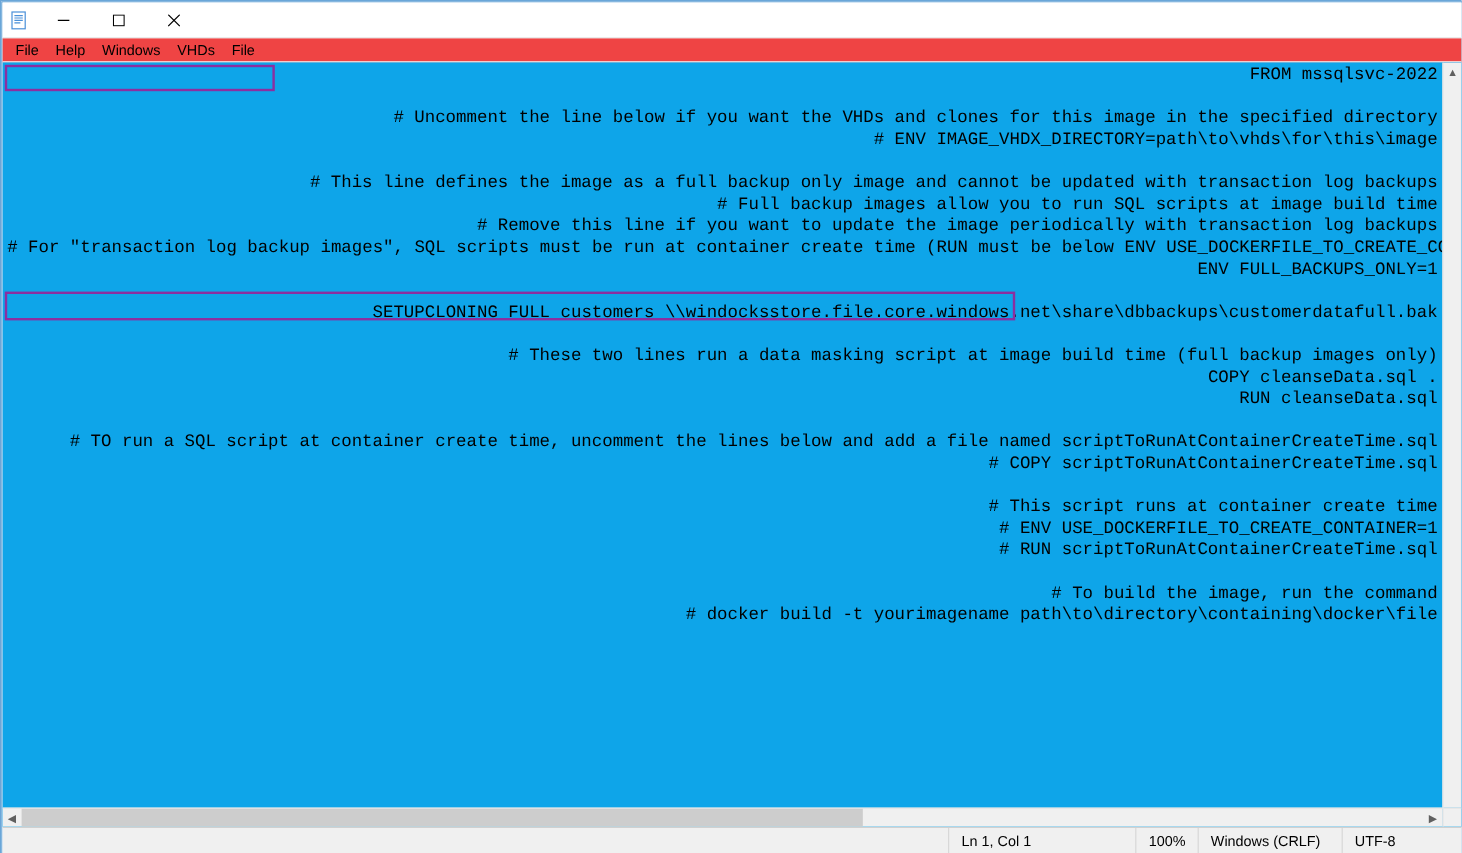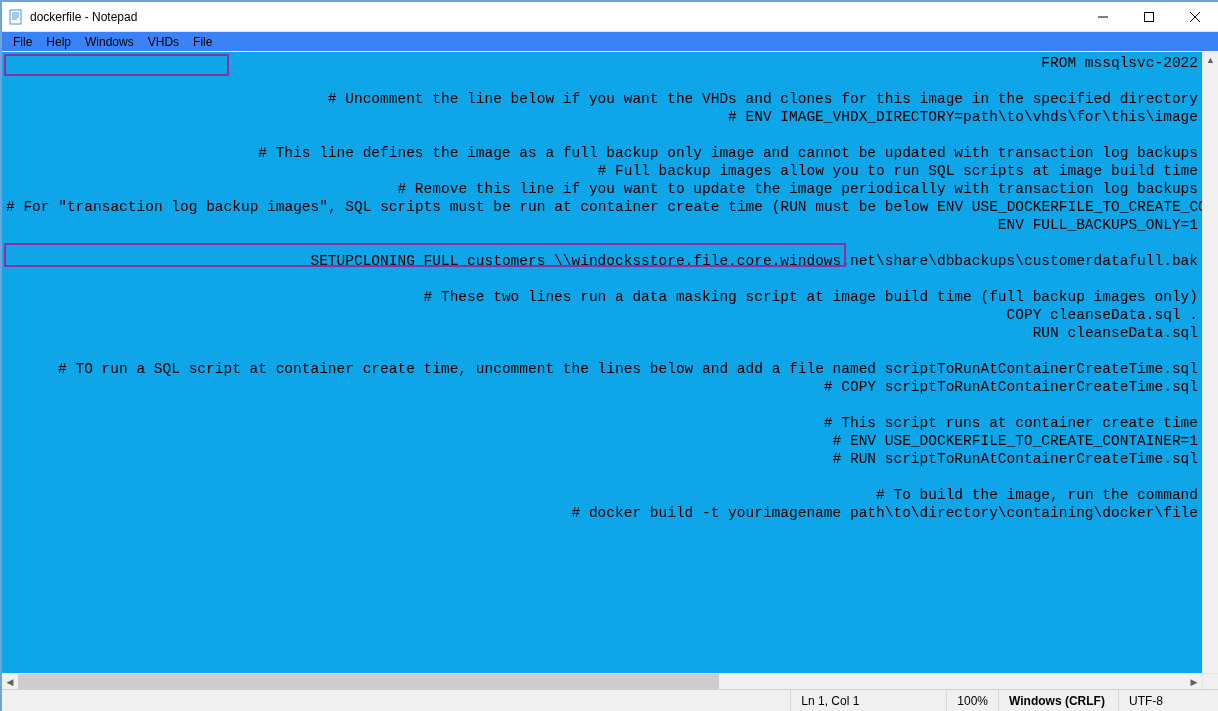--- a/index.html
+++ b/index.html
@@ -39,21 +39,21 @@
   .win-btn {
     width: 46px;
     height: 100%;
     display: flex;
     align-items: center;
     justify-content: center;
     color: #000;
   }
   .menubar {
     height: 20px;
-    background: #3b82f6;
+    background: #ef4444;
     display: flex;
     align-items: center;
     padding: 0 4px;
     border-bottom: 1px solid #f0f0f0;
     font-size: 12px;
   }
   .menubar .menu-item {
     padding: 2px 7px;
   }
   .editor-wrap {
@@ -121,37 +121,36 @@
   .statusbar .spacer { flex:1; }
   .statusbar .cell {
     padding: 0 10px;
     border-left:1px solid #d8d8d8;
     height:100%;
     display:flex; align-items:center;
     min-width:60px;
   }
   .statusbar .cell.pos { min-width:140px; }
   .statusbar .cell.zoom { min-width:50px; justify-content:flex-end;margin-left:16px;}
-  .statusbar .cell.le { min-width:120px;font-weight:bold; }
+  .statusbar .cell.le { min-width:120px; }
   .statusbar .cell.enc { min-width:100px; }
 </style>
 </head>
 <body>
 
 <div class="titlebar">
   <span class="app-icon">
     <svg width="16" height="16" viewBox="0 0 16 16">
       <rect x="2" y="1" width="11" height="14" fill="#ffffff" stroke="#4a90d9" stroke-width="1"></rect>
       <line x1="4" y1="4" x2="11" y2="4" stroke="#4a90d9" stroke-width="1"></line>
       <line x1="4" y1="6" x2="11" y2="6" stroke="#4a90d9" stroke-width="1"></line>
       <line x1="4" y1="8" x2="11" y2="8" stroke="#4a90d9" stroke-width="1"></line>
       <line x1="4" y1="10" x2="9" y2="10" stroke="#4a90d9" stroke-width="1"></line>
     </svg>
   </span>
-  <span class="title">dockerfile - Notepad</span>
   <div class="win-controls">
     <div class="win-btn">
       <svg width="10" height="10" viewBox="0 0 10 10">
           <line x1="0" y1="5" x2="10" y2="5" stroke="#000" stroke-width="1"></line>
         </svg>
     </div>
     <div class="win-btn">
       <svg width="10" height="10" viewBox="0 0 10 10">
           <rect x="0.5" y="0.5" width="9" height="9" fill="none" stroke="#000" stroke-width="1"></rect>
         </svg>

